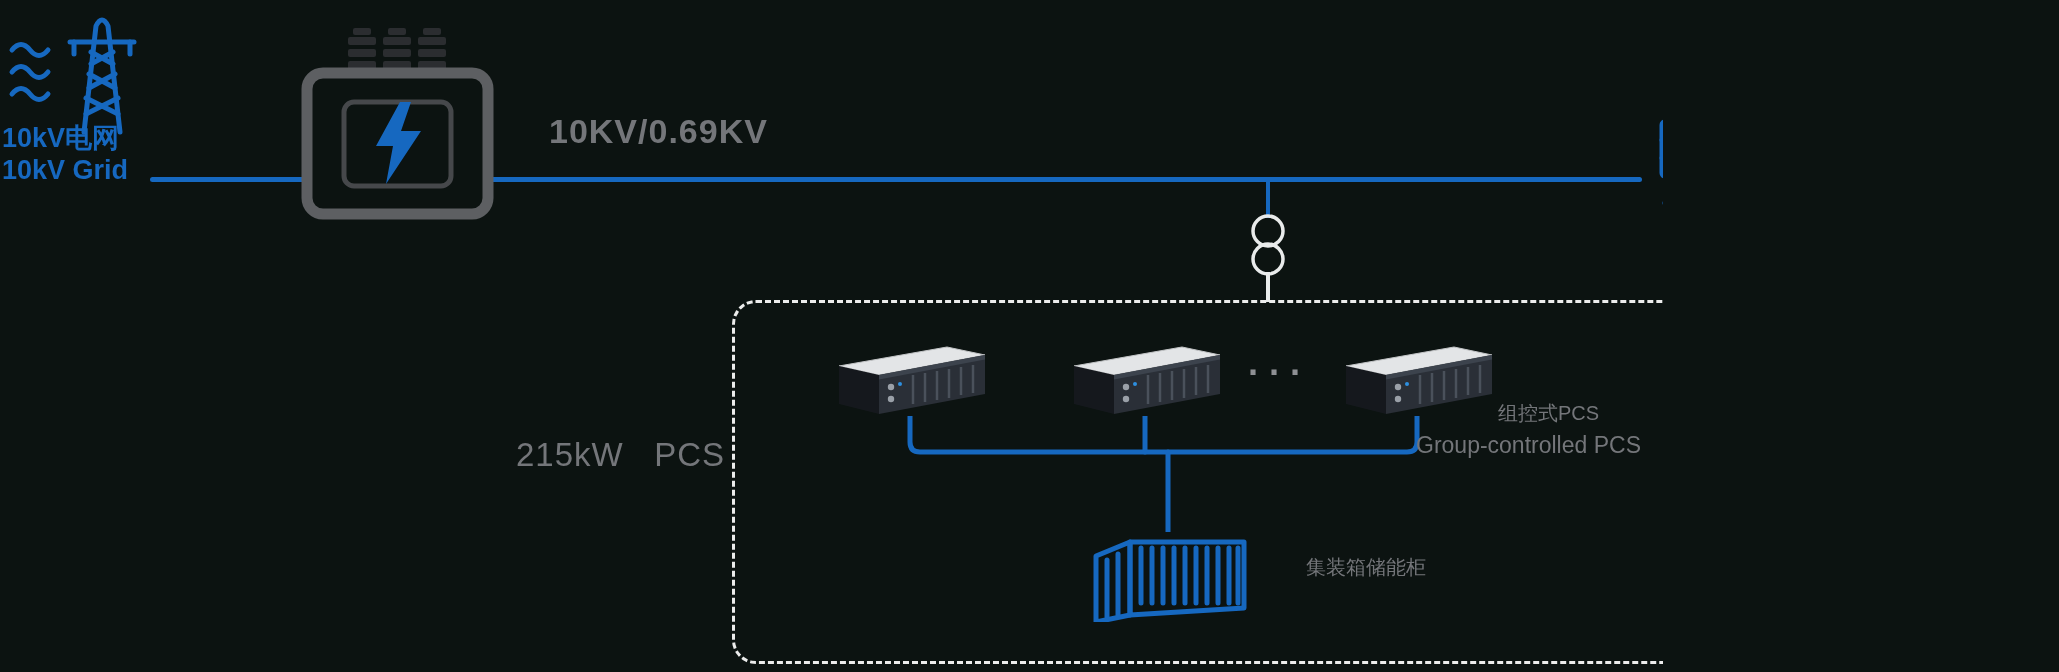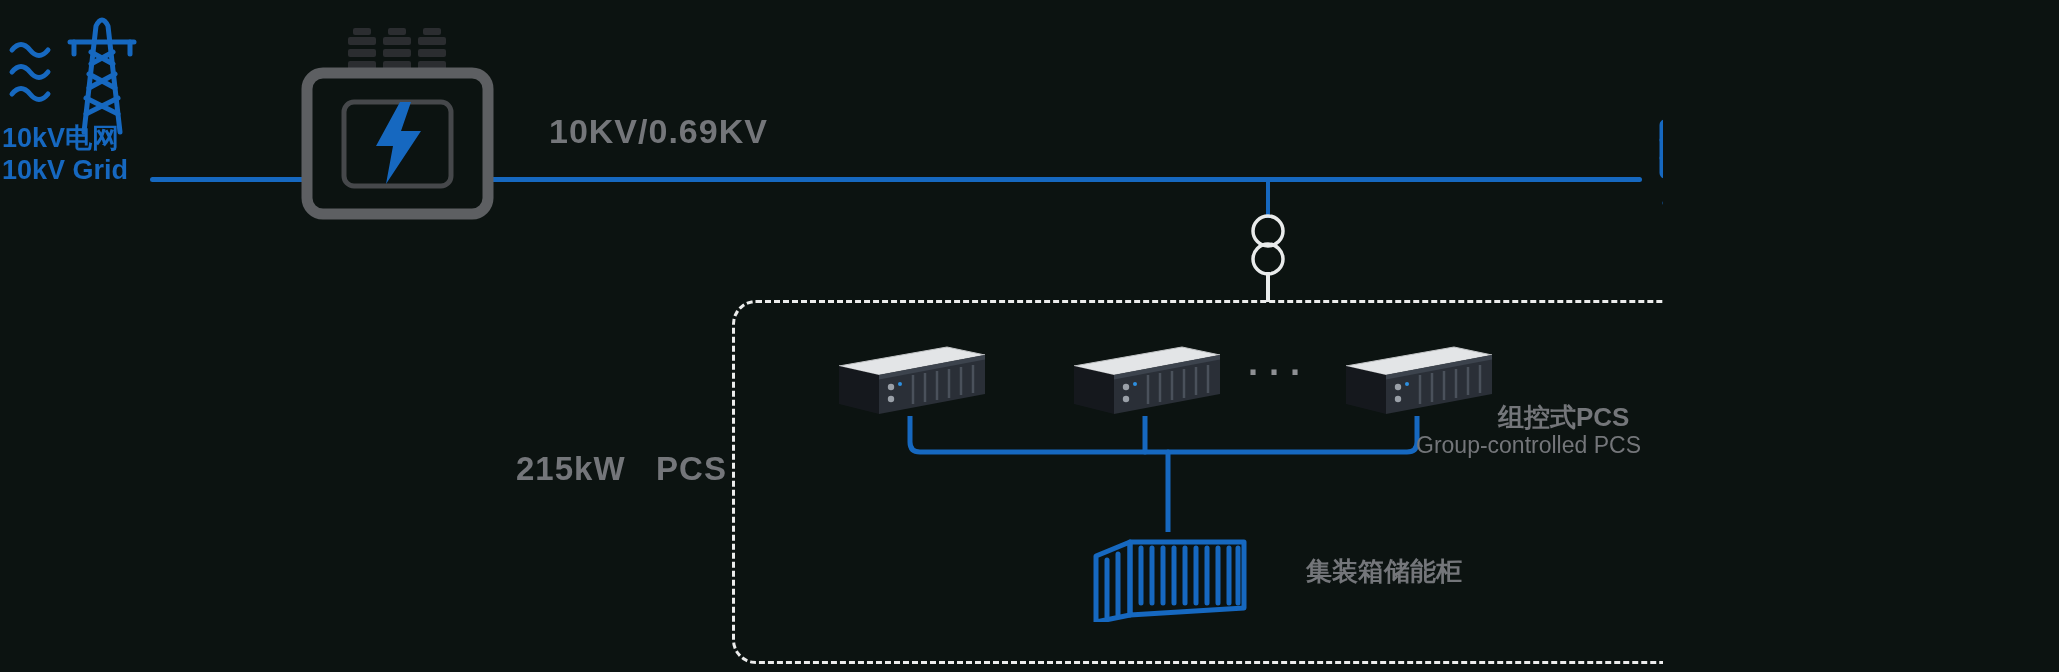--- a/index.html
+++ b/index.html
@@ -11,22 +11,22 @@
   html,body{margin:0;padding:0;background:var(--bg);}
   .stage{
     position:relative;width:1663px;height:672px;overflow:hidden;
     background:var(--bg);
     font-family:"Liberation Sans", sans-serif;
   }
   .abs{position:absolute;}
   
   .grid-label{left:2px;top:122px;color:var(--blue);font-weight:700;font-size:27px;line-height:32px;white-space:nowrap;}
   .voltage-label{left:505px;top:112px;color:var(--gray);font-weight:700;font-size:34px;white-space:nowrap;letter-spacing:1px;margin-left:44px;}
-  .capacity-label{left:516px;top:450px;color:var(--gray);font-weight:700;font-size:33px;white-space:pre;letter-spacing:1px;}
-  .zh-label{color:var(--gray);font-weight:700;font-size:26px;white-space:nowrap;}
+  .capacity-label{left:516px;top:436px;color:var(--gray);font-weight:400;font-size:33px;white-space:pre;letter-spacing:1px;}
+  .zh-label{color:var(--gray);font-weight:400;font-size:20px;white-space:nowrap;}
   .en-label{color:var(--gray);font-weight:400;font-size:23px;white-space:nowrap;}
   .dots{left:1248px;top:352px;color:#8e9094;font-weight:700;font-size:36px;letter-spacing:9px;}
   
   .main-line{left:150px;top:177px;width:1492px;height:5px;background:var(--blue);border-radius:3px;}
   .vline{width:4px;background:#e9ebeb;}
   .vline.blue{background:var(--blue);}
   .drop-top{left:1266px;top:181px;height:37px;}
   .drop-bottom{left:1266px;top:272px;height:30px;}
   .dashed-box{
     left:732px;top:300px;width:1095px;height:358px;

